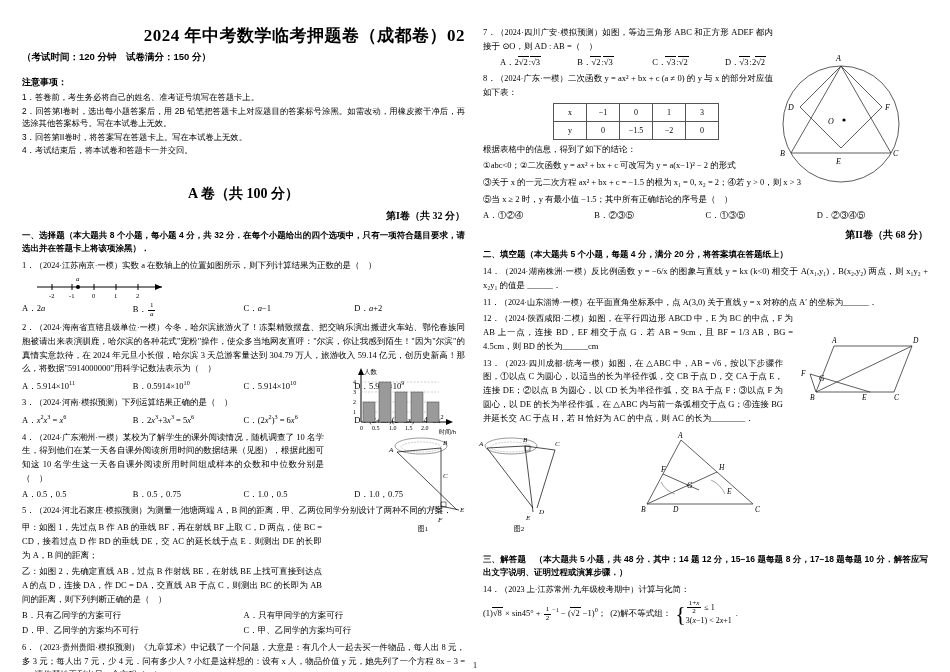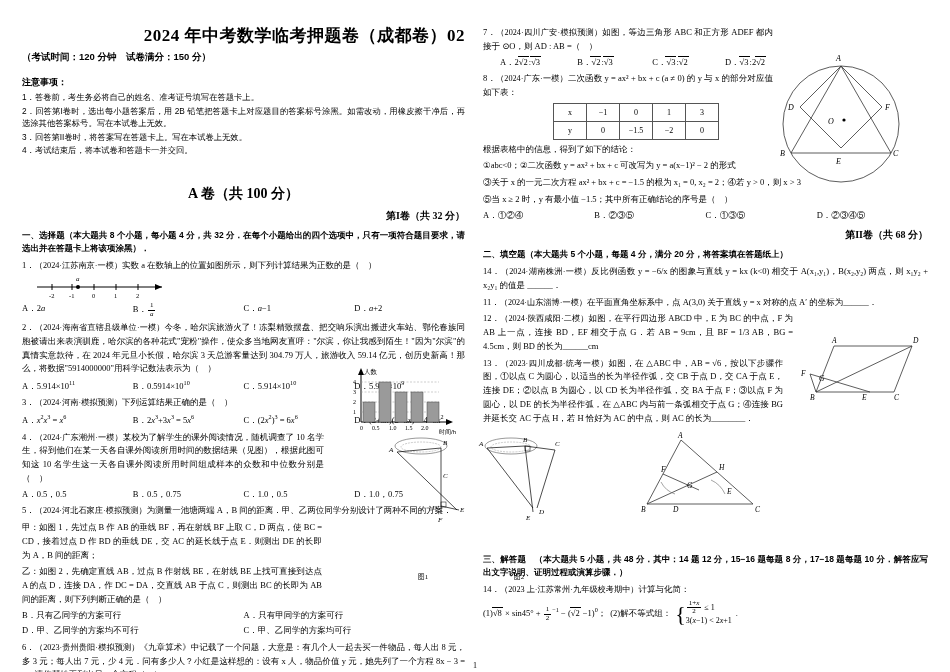--- a/index.html
+++ b/index.html
@@ -31,21 +31,21 @@
   .opts{display:flex;font-size:8.5px;margin:2px 0 2px 0;line-height:1.6;}
   .opts > span{width:25%;display:block;}
   .opts.wide > span{width:50%;}
   i,.it{font-style:italic;font-family:"Liberation Serif",serif;}
   .frac{display:inline-flex;flex-direction:column;vertical-align:middle;text-align:center;font-size:7px;line-height:1.05;margin:0 1px;}
   .frac .num{border-bottom:1px solid #000;padding:0 2px;}
   .frac .den{padding:0 2px;}
   sup{font-size:6.2px;vertical-align:super;}
   .rad{border-top:1px solid #000;padding:0 1px 0 1px;margin-left:-1px;}
   .fig{position:absolute;}
-  .figcap{font-size:7px;text-align:center;margin-top:48px;}
+  .figcap{font-size:7px;text-align:center;}
   table.vt{border-collapse:collapse;margin:3px auto 3px auto;}
   table.vt td{border:1px solid #555;width:30px;height:15px;text-align:center;font-size:8px;}
   .pagenum{position:absolute;left:0;right:0;bottom:2px;text-align:center;font-size:8px;}
   svg{display:block;}
 </style>
 </head>
 <body>
 
 <div class="page">
  <div class="cols">

